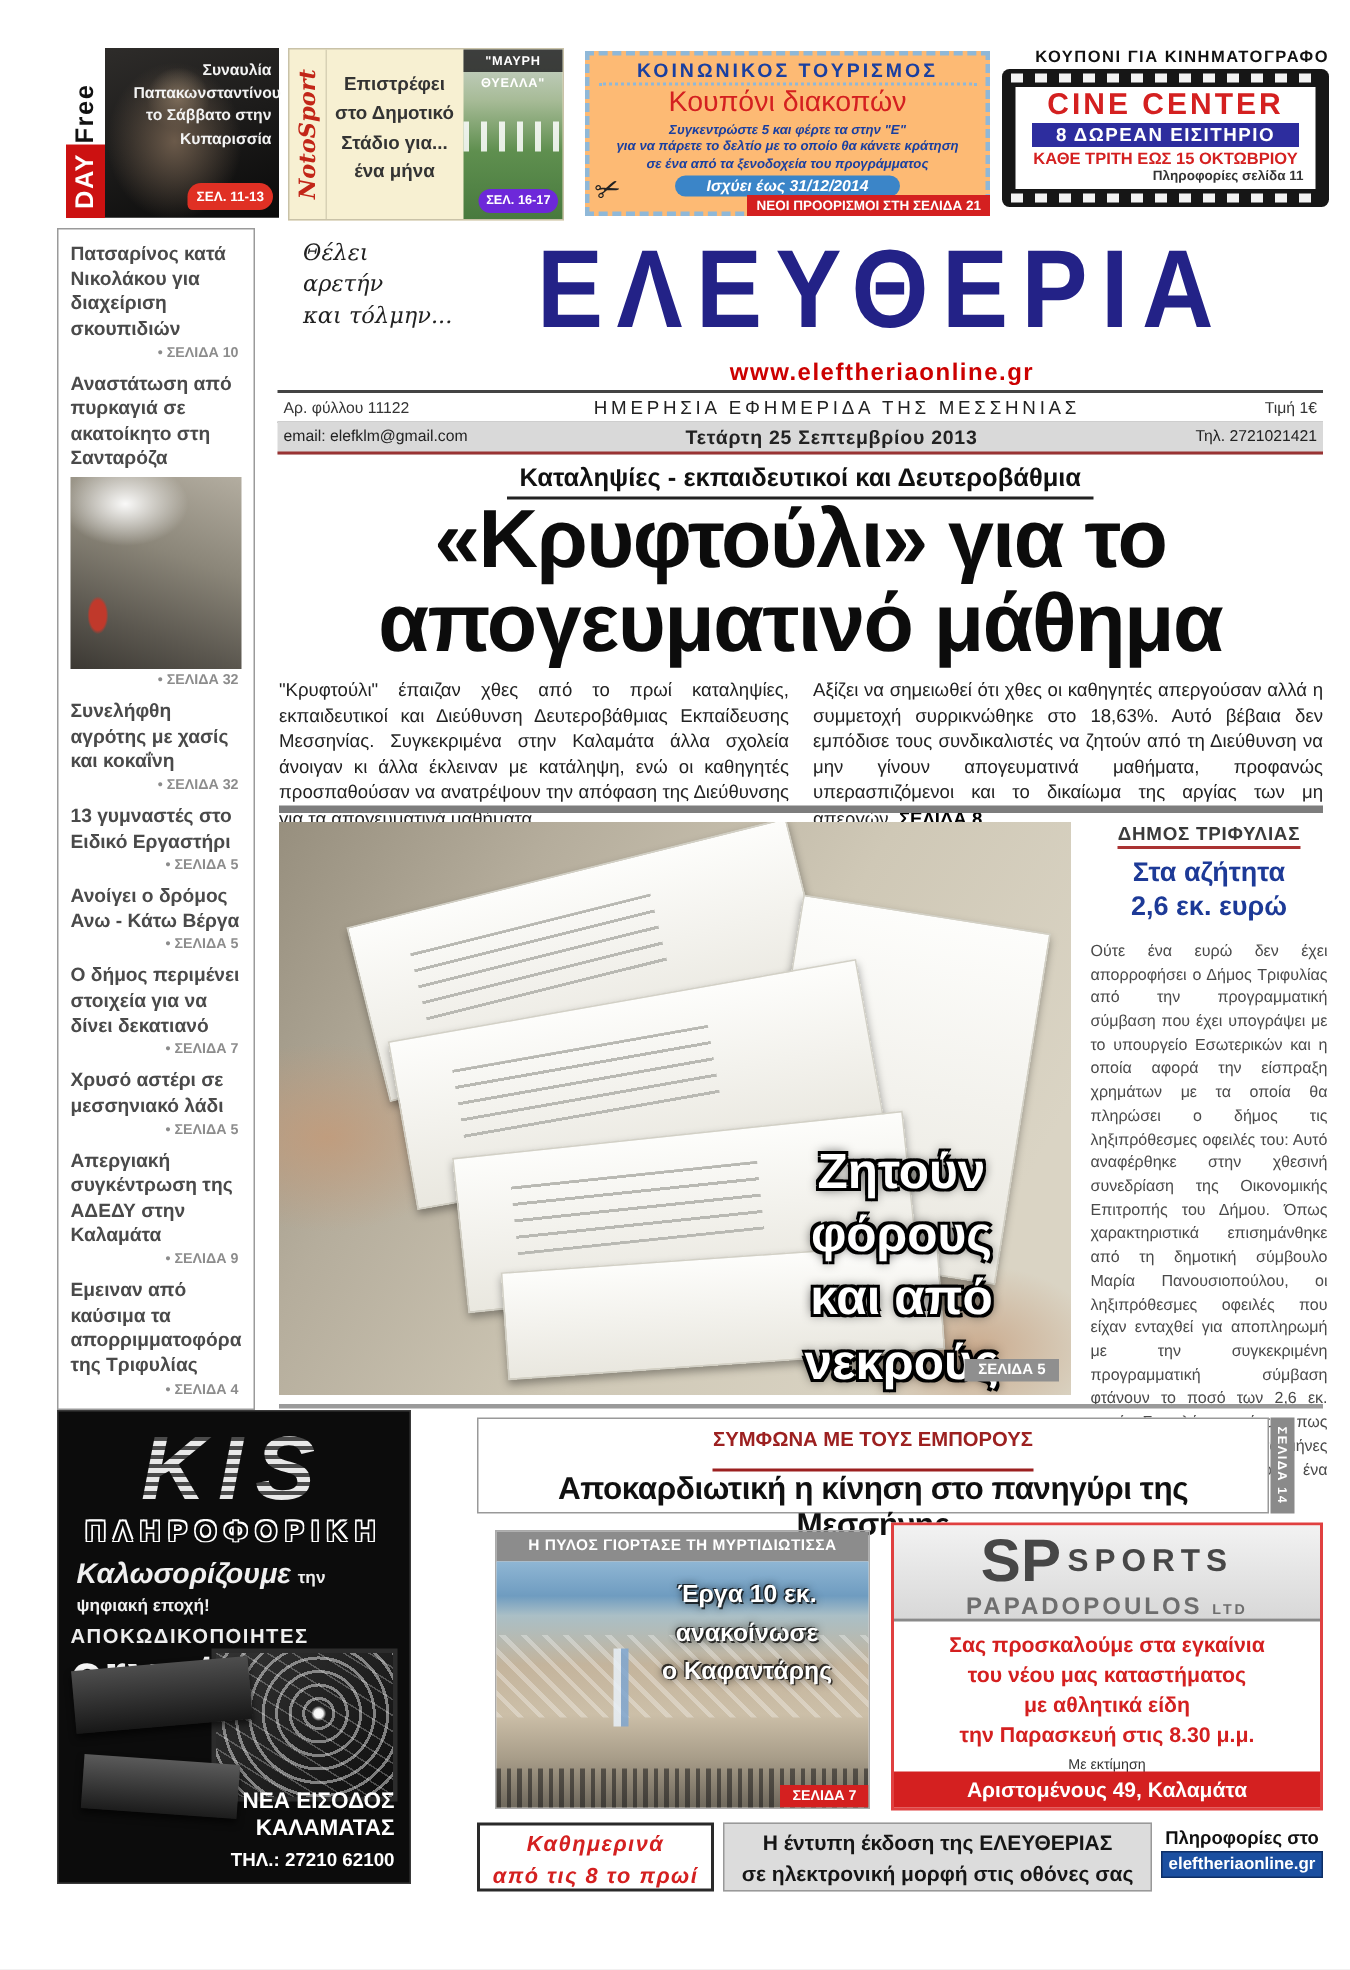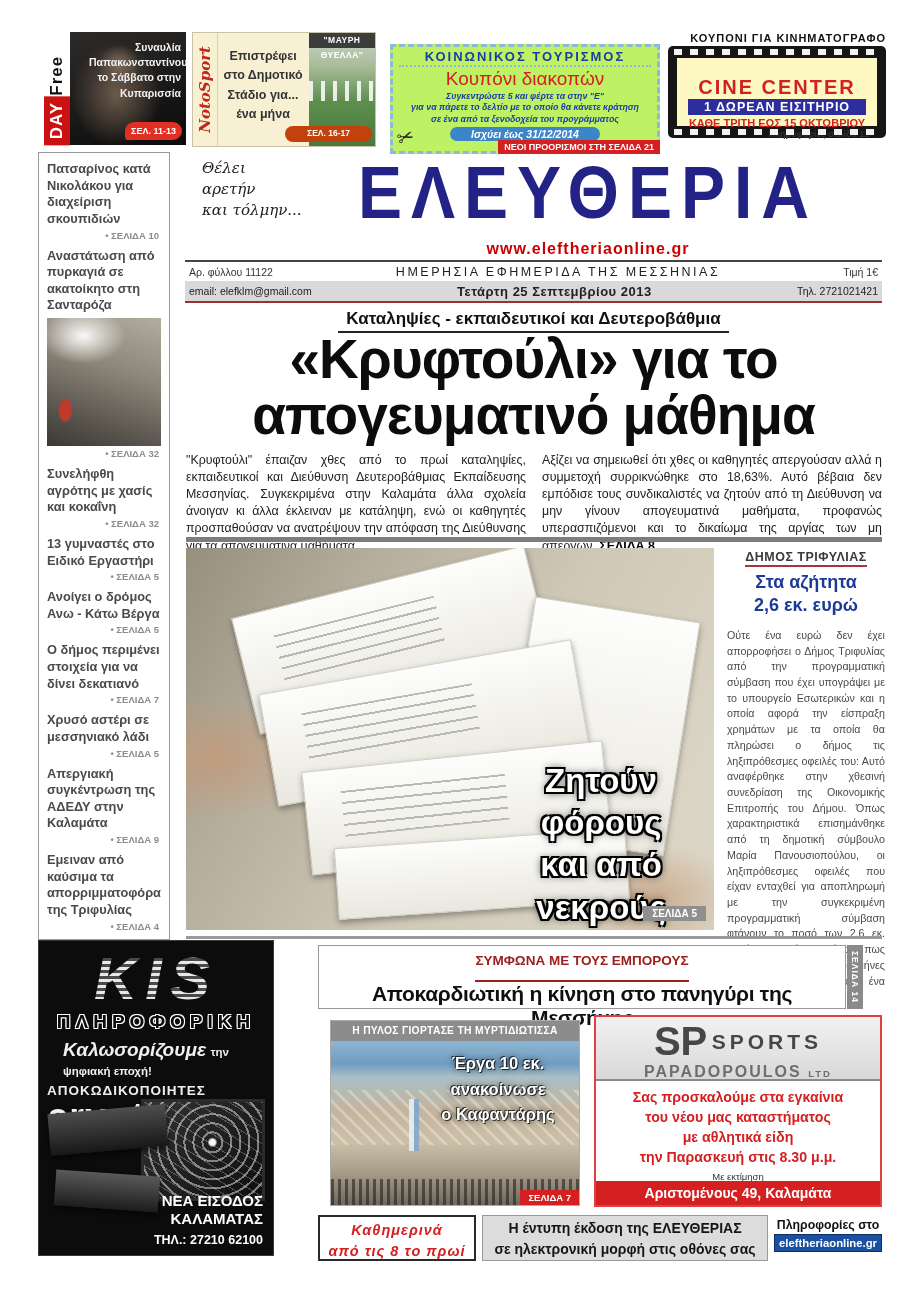--- a/index.html
+++ b/index.html
@@ -22,39 +22,39 @@
 
   .ad-notosport{position:absolute;left:192px;top:32px;width:182px;height:113px;background:#f7f0d2;border:1px solid #c9c2a8;}
   .ns-brand{position:absolute;left:0;top:0;bottom:0;width:24px;border-right:1px solid #d8d1b5;display:flex;align-items:center;justify-content:center;}
   .ns-brand span{writing-mode:vertical-rl;transform:rotate(180deg);font-family:"DejaVu Serif",serif;font-style:italic;font-weight:700;font-size:15px;color:#c22618;}
   .ns-text{position:absolute;left:27px;top:14px;width:86px;font-size:12.5px;font-weight:700;color:#333;text-align:center;line-height:1.55;}
   .ns-photo{position:absolute;left:116px;top:0;right:0;bottom:0;
      background:repeating-linear-gradient(90deg,rgba(255,255,255,.85) 0 4px,rgba(255,255,255,0) 4px 12px) 0 52%/100% 20px no-repeat,
                 linear-gradient(180deg,#cdd6cf 0%,#a7bb97 30%,#5f8f4f 60%,#487a3e 100%);}
   .ns-head{position:absolute;left:116px;top:0;right:0;height:15px;background:rgba(35,35,35,.85);color:#fff;font-size:8.5px;font-weight:700;
            text-align:center;line-height:15px;letter-spacing:.5px;}
-  .ns-badge{position:absolute;right:3px;bottom:4px;background:#c2410c;color:#fff;font-weight:800;font-size:8.5px;line-height:1.15;
-            padding:3px 22px;border-radius:9px;text-align:center;}
-
-  .ad-coupon{position:absolute;left:390px;top:44px;width:270px;height:110px;background:#bef264;border:3px dashed #8fb8d8;box-sizing:border-box;}
+  .ns-badge{position:absolute;right:3px;bottom:4px;background:#6d28d9;color:#fff;font-weight:800;font-size:8.5px;line-height:1.15;
+            padding:3px 5px;border-radius:9px;text-align:center;}
+
+  .ad-coupon{position:absolute;left:390px;top:34px;width:270px;height:110px;background:#fdba74;border:3px dashed #8fb8d8;box-sizing:border-box;}
   .cp-header{margin:2px 6px 0;text-align:center;font-weight:800;font-size:13px;letter-spacing:2px;color:#1a3fa0;border-bottom:2px dotted #8fb8d8;padding-bottom:1px;}
   .cp-title{text-align:center;font-weight:400;font-size:19px;color:#d42020;margin-top:1px;}
   .cp-lines{text-align:center;color:#1a3fa0;font-weight:700;font-style:italic;font-size:8.8px;line-height:1.3;margin-top:1px;}
   .cp-valid{display:block;margin:2px auto 0;width:150px;text-align:center;background:#3b85c8;color:#fff;font-weight:800;font-style:italic;
             font-size:10.5px;border-radius:9px;padding:1px 0;}
   .cp-footer{position:absolute;right:-3px;bottom:-3px;background:#d42020;color:#fff;font-weight:800;font-size:9px;padding:2px 6px;}
   .cp-scissors{position:absolute;left:4px;bottom:2px;font-size:20px;color:#222;transform:rotate(-20deg);}
 
   .ad-cine{position:absolute;left:668px;top:32px;width:218px;height:113px;}
   .cine-header{text-align:right;font-weight:700;font-size:11px;color:#111;letter-spacing:1px;}
   .cine-film{position:relative;margin-top:2px;height:92px;background:#161616;border-radius:5px;padding:12px 9px;box-sizing:border-box;}
   .cine-film::before,.cine-film::after{content:"";position:absolute;left:6px;right:6px;height:6px;
       background:repeating-linear-gradient(90deg,#f2f2f2 0 8px,transparent 8px 16px);}
   .cine-film::before{top:3px;} .cine-film::after{bottom:3px;}
-  .cine-panel{background:#fef9c3;height:100%;text-align:center;padding-top:19px;box-sizing:border-box;}
+  .cine-panel{background:#ffffff;height:100%;text-align:center;padding-top:2px;box-sizing:border-box;}
   .cine-title{color:#d42020;font-weight:800;font-size:20px;letter-spacing:2px;line-height:1.05;}
   .cine-sub{display:block;margin:1px auto 0;width:178px;background:#2d2d9e;color:#fff;font-weight:800;font-size:12.5px;padding:1px 0;letter-spacing:1px;}
   .cine-line{color:#d42020;font-weight:800;font-size:11px;margin-top:2px;}
   .cine-info{color:#333;font-weight:700;font-size:9px;text-align:right;padding-right:8px;}
 
   
   .sidebar{position:absolute;left:38px;top:152px;width:132px;height:788px;border:1px solid #9a9a9a;box-sizing:border-box;padding:8px 8px 0;overflow:hidden;}
   .sb-title{font-size:12.8px;font-weight:600;color:#4a4a4a;line-height:1.3;}
   .sb-page{font-size:9.5px;color:#8c8c8c;text-align:right;margin:2px 2px 7px 0;font-weight:600;}
   .sb-photo{width:100%;height:128px;margin:4px 0 2px;
@@ -118,21 +118,21 @@
   .mer-head{font-size:21px;font-weight:800;color:#101010;margin-top:0;letter-spacing:-.3px;}
   .mer-side{position:absolute;left:847px;top:945px;width:16px;height:64px;background:#8a8a8a;color:#fff;display:flex;align-items:center;justify-content:center;}
   .mer-side span{writing-mode:vertical-rl;font-size:8.5px;font-weight:700;letter-spacing:1px;}
 
   
   .kis{position:absolute;left:38px;top:940px;width:236px;height:316px;background:#0c0c0c;border:1px solid #3a3a3a;box-sizing:border-box;overflow:hidden;color:#fff;}
   .kis-logo{text-align:center;font-size:60px;font-weight:900;font-style:italic;letter-spacing:8px;line-height:1;margin-top:8px;
      background:repeating-linear-gradient(180deg,#e8e8e8 0 3px,#4a4a4a 3px 6px);-webkit-background-clip:text;background-clip:text;color:transparent;}
   .kis-pl{text-align:center;font-weight:800;font-size:19px;letter-spacing:5px;color:#0c0c0c;margin-top:2px;
      text-shadow:-1px -1px 0 #fff,1px -1px 0 #fff,-1px 1px 0 #fff,1px 1px 0 #fff;}
-  .kis-welcome{padding:6px 24px 0;color:#f0f0f0;}
+  .kis-welcome{padding:6px 12px 0;color:#f0f0f0;}
   .kis-welcome .big{font-size:19px;font-style:italic;font-weight:600;}
   .kis-welcome .rest{font-size:11.5px;font-weight:600;}
   .kis-dec{padding:4px 8px 0;font-weight:800;font-size:13.5px;letter-spacing:1px;color:#eee;}
   .kis-crypto{padding:0 8px;font-weight:800;font-size:38px;line-height:1.05;color:#f5f5f5;letter-spacing:1px;}
   .kis-tv{position:absolute;right:8px;top:158px;width:118px;height:96px;border:3px solid #2c2c2c;
      background:radial-gradient(circle at 58% 42%, rgba(255,255,255,.95) 0 3px, transparent 5px),
                 repeating-radial-gradient(circle at 58% 42%, rgba(255,255,255,.45) 0 2px, transparent 2px 9px),
                 repeating-linear-gradient(32deg, rgba(255,255,255,.25) 0 1px, transparent 1px 9px),
                 linear-gradient(135deg,#343434,#0e0e0e);}
   .kis-box1{position:absolute;left:10px;top:168px;width:118px;height:42px;transform:rotate(-5deg);
@@ -211,21 +211,21 @@
     <span class="cp-valid">Ισχύει έως 31/12/2014</span>
     <div class="cp-footer">ΝΕΟΙ ΠΡΟΟΡΙΣΜΟΙ ΣΤΗ ΣΕΛΙΔΑ 21</div>
     <div class="cp-scissors">✂</div>
   </div>
 
   <div class="ad-cine">
     <div class="cine-header">ΚΟΥΠΟΝΙ ΓΙΑ ΚΙΝΗΜΑΤΟΓΡΑΦΟ</div>
     <div class="cine-film">
       <div class="cine-panel">
         <div class="cine-title">CINE CENTER</div>
-        <span class="cine-sub">1 ΔΩΡΕΑΝ ΕΙΣΙΤΗΡΙΟ</span>
+        <span class="cine-sub">8 ΔΩΡΕΑΝ ΕΙΣΙΤΗΡΙΟ</span>
         <div class="cine-line">ΚΑΘΕ ΤΡΙΤΗ ΕΩΣ 15 ΟΚΤΩΒΡΙΟΥ</div>
         <div class="cine-info">Πληροφορίες σελίδα 11</div>
       </div>
     </div>
   </div>
 
   <div class="sidebar">
     <div>
       <div class="sb-title">Πατσαρίνος κατά Νικολάκου για διαχείριση σκουπιδιών</div>
       <div class="sb-page">• ΣΕΛΙΔΑ 10</div>

